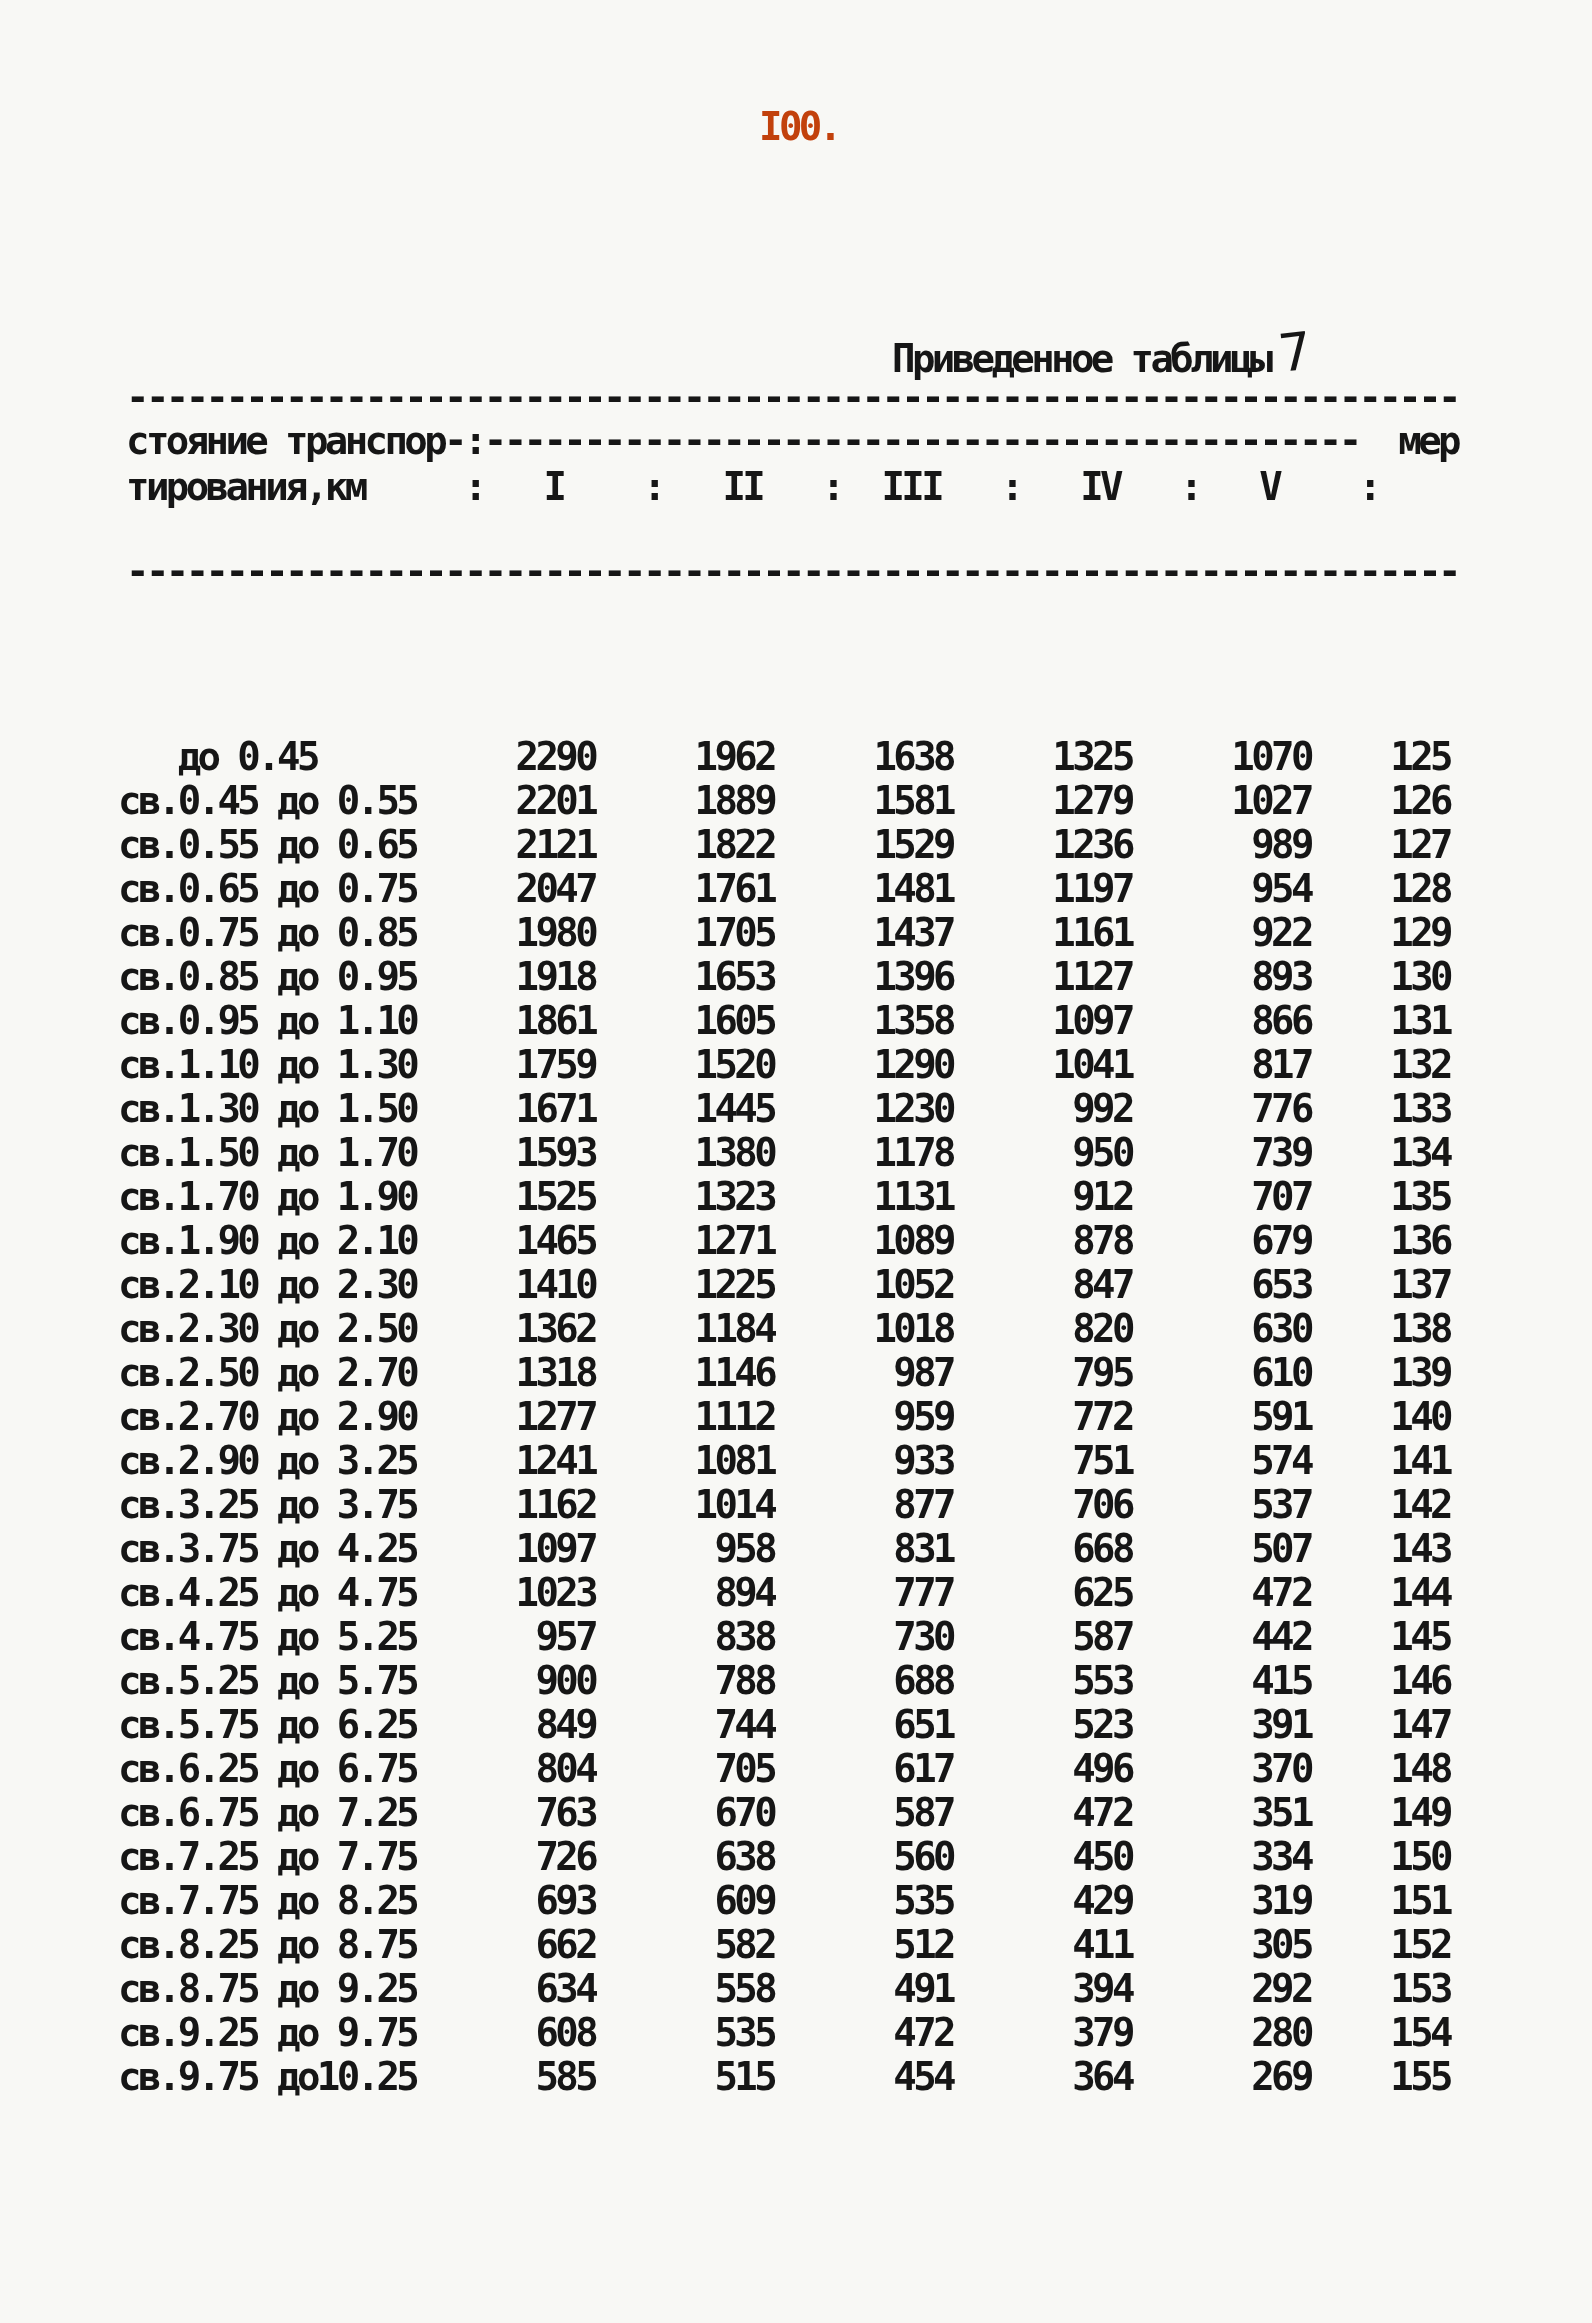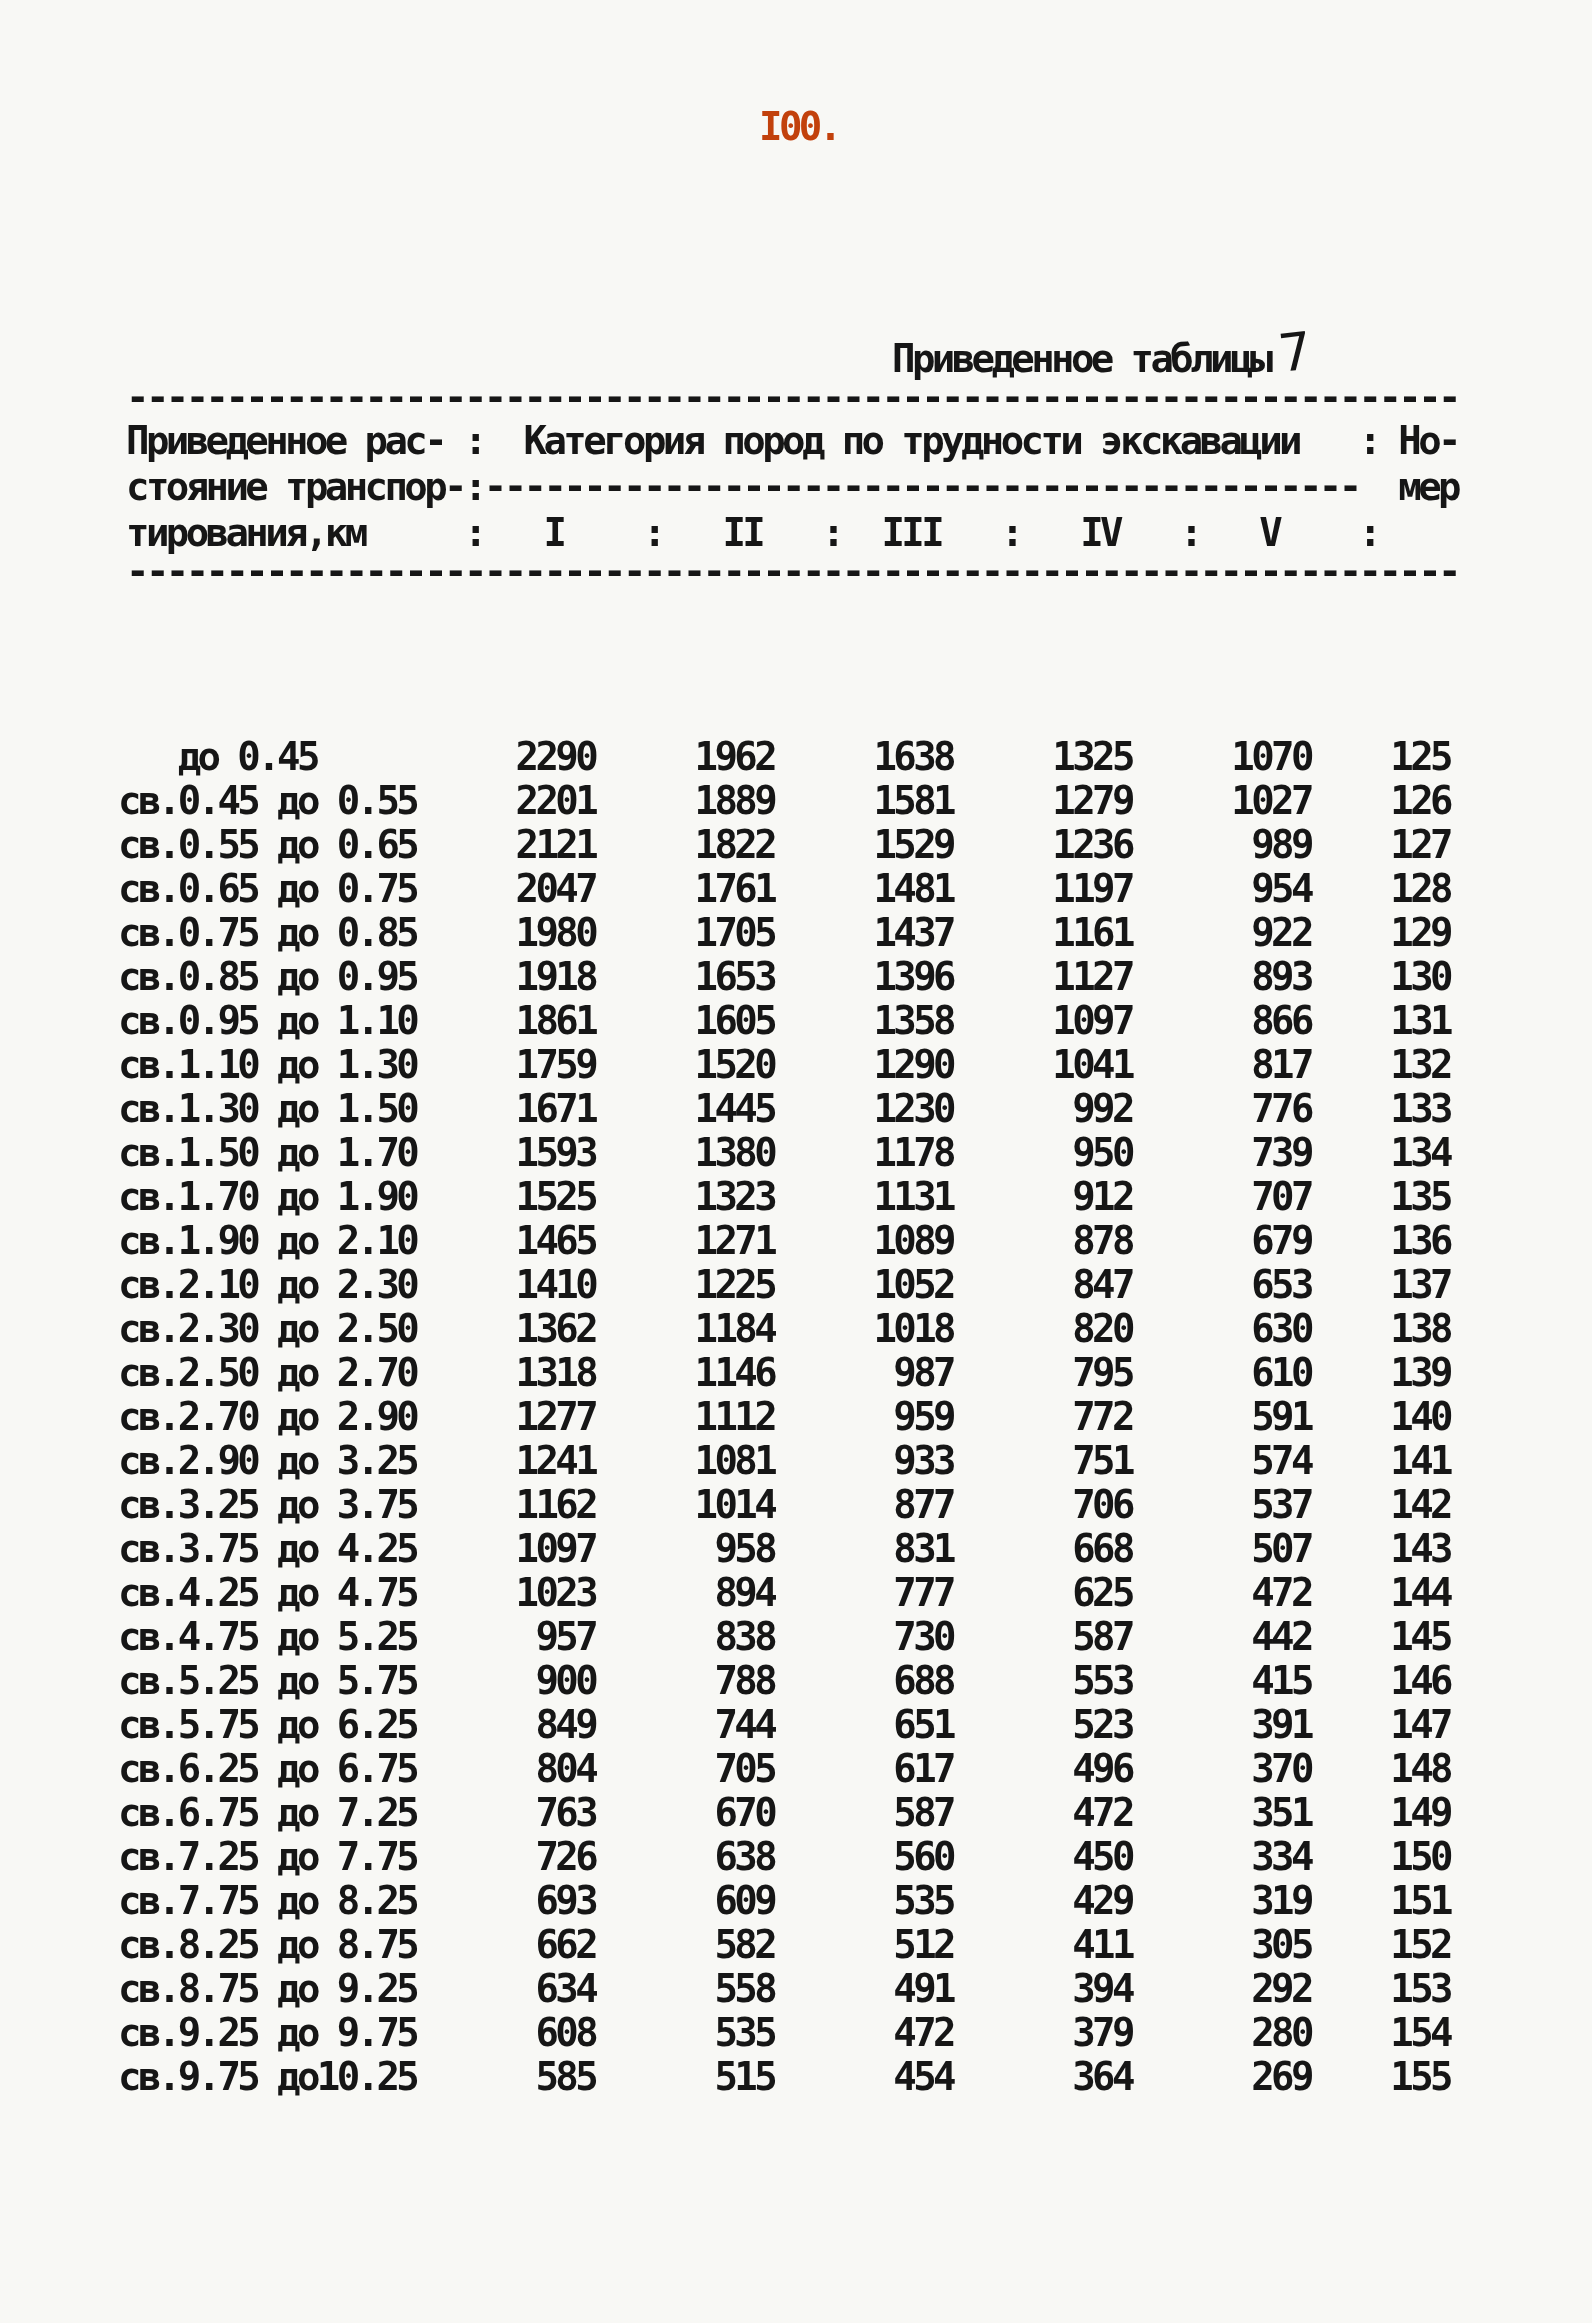--- a/index.html
+++ b/index.html
@@ -39,21 +39,21 @@
 <body style="background: rgb(248, 248, 245);">
 
 <div class="page">
 
   <div class="t pageno" style="color: #c2410c;">I00.</div>
 
   <div class="t caption" style="color: rgb(22, 22, 22);"><span>Приведенное таблицы</span><span class="hand">7</span></div>
 
   <div class="t rule rule-top" style="color: rgb(22, 22, 22);">-------------------------------------------------------------------</div>
 
-  <div class="t hdr" id="hdr" style="color: rgb(22, 22, 22);"><div>Приведенное рас- :  Категория пород по трудности экскавации   : Но-</div><div>стояние транспор-:--------------------------------------------  мер</div><div>тирования,км     :   I    :   II   :  III   :   IV   :   V    :</div></div>
+  <div class="t hdr" id="hdr" style="color: rgb(22, 22, 22);"><div>стояние транспор-:--------------------------------------------  мер</div><div>тирования,км     :   I    :   II   :  III   :   IV   :   V    :</div></div>
 
   <div class="t rule rule-bottom" style="color: rgb(22, 22, 22);">-------------------------------------------------------------------</div>
 
 
   <div class="t rows" id="rows" style="color: rgb(22, 22, 22);"><div>   до 0.45          2290     1962     1638     1325     1070    125</div><div>св.0.45 до 0.55     2201     1889     1581     1279     1027    126</div><div>св.0.55 до 0.65     2121     1822     1529     1236      989    127</div><div>св.0.65 до 0.75     2047     1761     1481     1197      954    128</div><div>св.0.75 до 0.85     1980     1705     1437     1161      922    129</div><div>св.0.85 до 0.95     1918     1653     1396     1127      893    130</div><div>св.0.95 до 1.10     1861     1605     1358     1097      866    131</div><div>св.1.10 до 1.30     1759     1520     1290     1041      817    132</div><div>св.1.30 до 1.50     1671     1445     1230      992      776    133</div><div>св.1.50 до 1.70     1593     1380     1178      950      739    134</div><div>св.1.70 до 1.90     1525     1323     1131      912      707    135</div><div>св.1.90 до 2.10     1465     1271     1089      878      679    136</div><div>св.2.10 до 2.30     1410     1225     1052      847      653    137</div><div>св.2.30 до 2.50     1362     1184     1018      820      630    138</div><div>св.2.50 до 2.70     1318     1146      987      795      610    139</div><div>св.2.70 до 2.90     1277     1112      959      772      591    140</div><div>св.2.90 до 3.25     1241     1081      933      751      574    141</div><div>св.3.25 до 3.75     1162     1014      877      706      537    142</div><div>св.3.75 до 4.25     1097      958      831      668      507    143</div><div>св.4.25 до 4.75     1023      894      777      625      472    144</div><div>св.4.75 до 5.25      957      838      730      587      442    145</div><div>св.5.25 до 5.75      900      788      688      553      415    146</div><div>св.5.75 до 6.25      849      744      651      523      391    147</div><div>св.6.25 до 6.75      804      705      617      496      370    148</div><div>св.6.75 до 7.25      763      670      587      472      351    149</div><div>св.7.25 до 7.75      726      638      560      450      334    150</div><div>св.7.75 до 8.25      693      609      535      429      319    151</div><div>св.8.25 до 8.75      662      582      512      411      305    152</div><div>св.8.75 до 9.25      634      558      491      394      292    153</div><div>св.9.25 до 9.75      608      535      472      379      280    154</div><div>св.9.75 до10.25      585      515      454      364      269    155</div></div>
 
 </div>
 
 
 </body></html>

